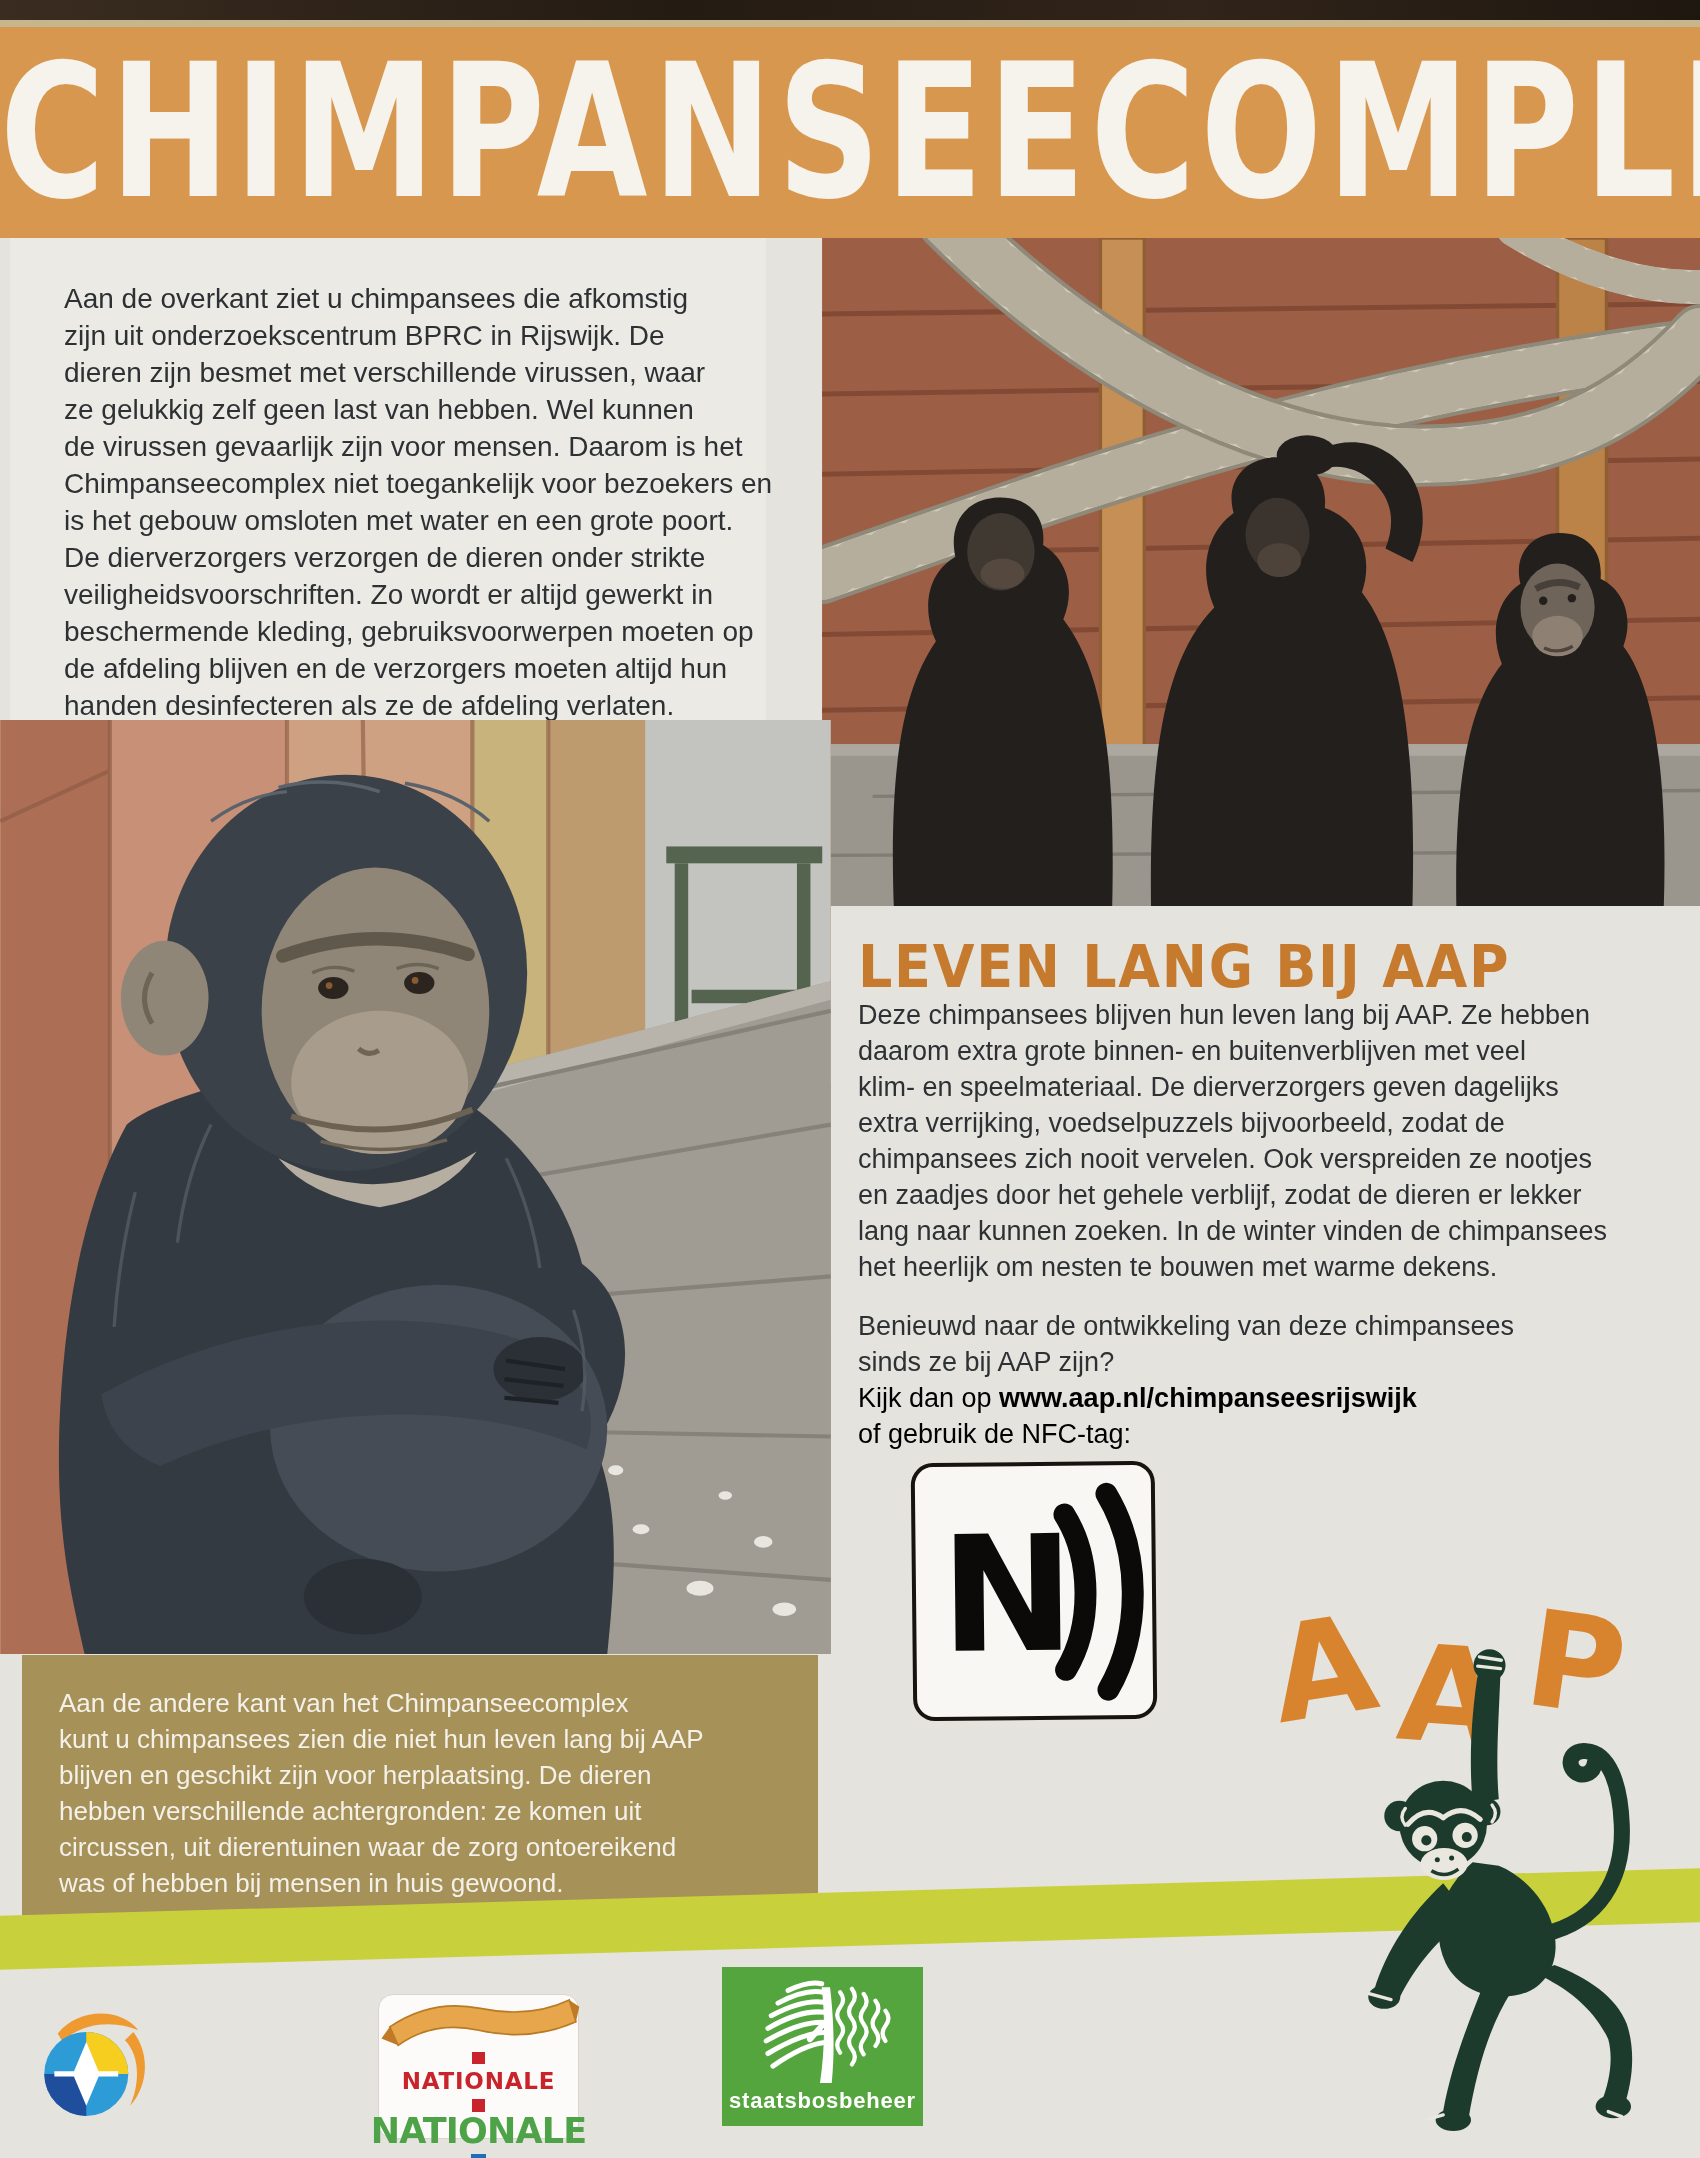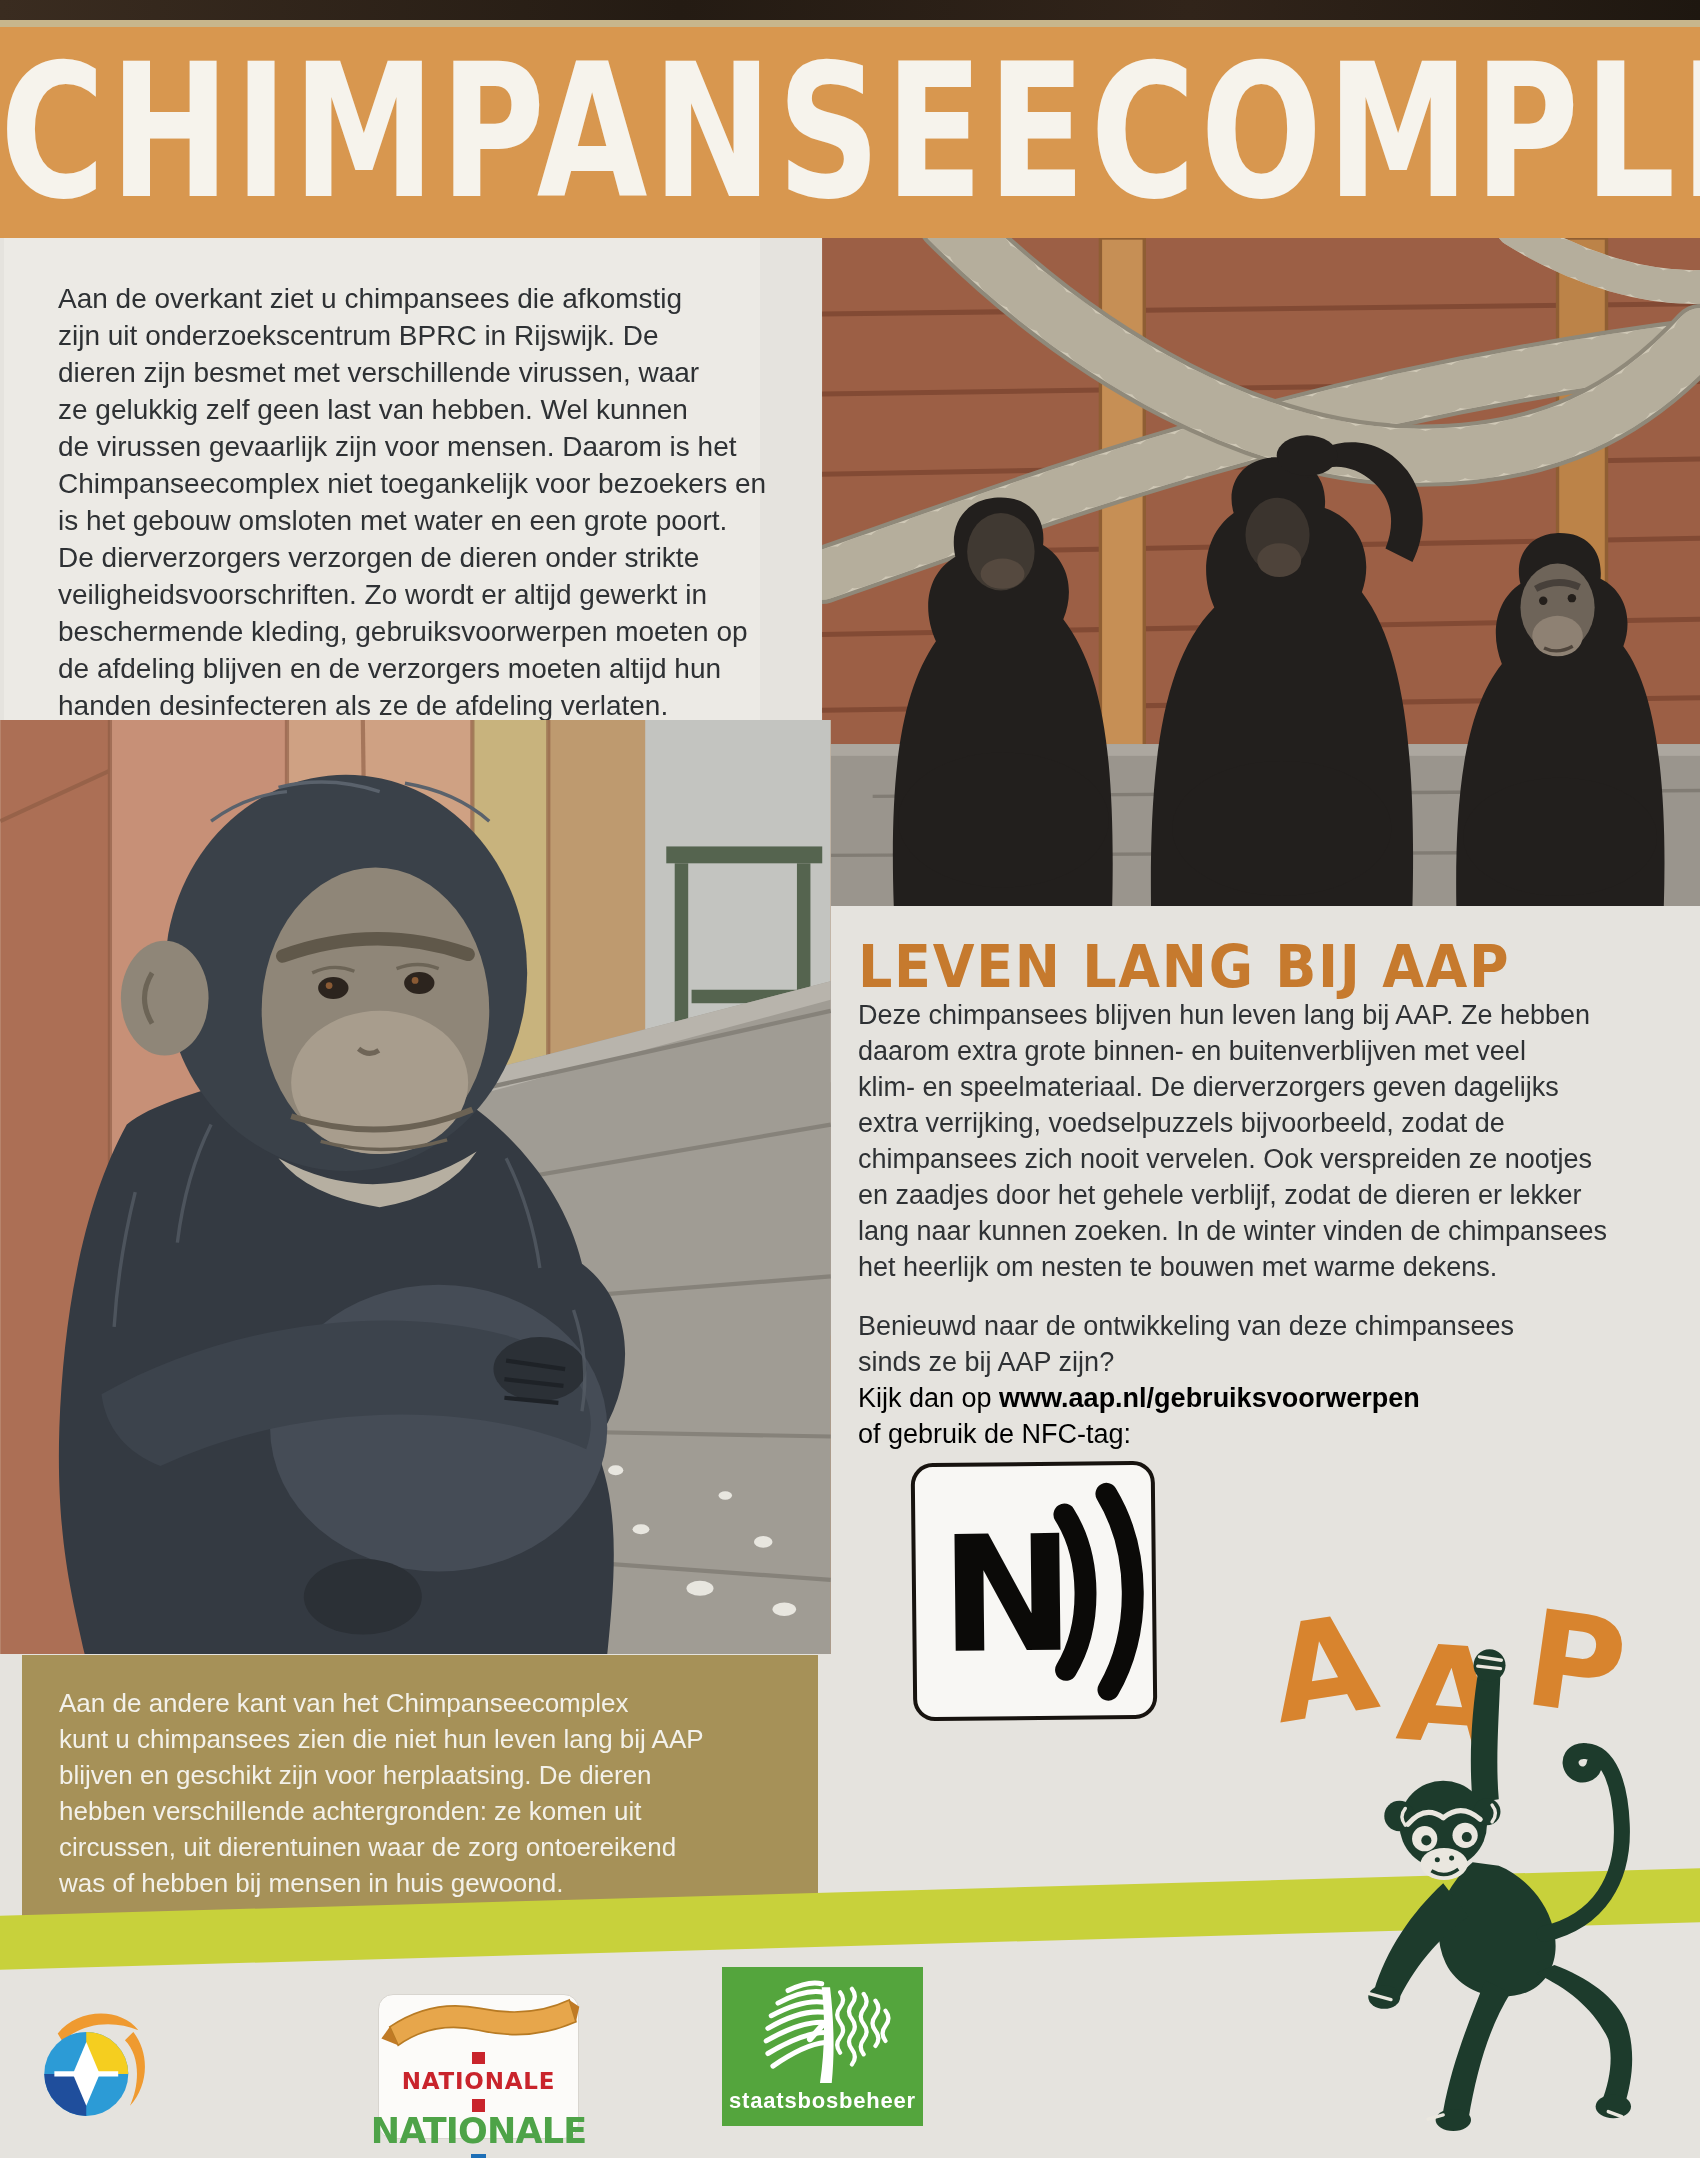--- a/index.html
+++ b/index.html
@@ -12,21 +12,21 @@
     background:linear-gradient(90deg,#3A2C20,#241B13 40%,#31241A 70%,#1E1710);z-index:5;}
   .frame-edge{left:0;top:20px;width:1701px;height:6.7px;background:#C7B68C;z-index:5;}
 
   
   .banner{left:0;top:25px;width:1701px;height:213px;background:var(--banner,#D8974F);z-index:4;}
   .banner h1{margin:0;height:213px;line-height:213px;text-align:center;
     font-family:"DejaVu Sans",sans-serif;font-weight:800;font-size:143px;letter-spacing:5px;
     color:#F6F3EC;transform:scaleY(1.30);transform-origin:center;}
 
   
-  .intro-panel{left:4px;top:238px;width:756px;height:484px;background:#ECEAE5;z-index:1;}
+  .intro-panel{left:10px;top:238px;width:756px;height:484px;background:#ECEAE5;z-index:1;}
   .prose{white-space:pre-line;color:var(--text,#2E3134);}
   .intro-text{left:54px;top:42px;width:759px;font-size:28px;line-height:37px;}
 
   
   .section-heading{left:858px;top:933px;font-family:"DejaVu Sans",sans-serif;font-weight:800;
     font-size:54px;letter-spacing:1.7px;color:var(--heading,#C67A2E);transform:scaleY(1.08);
     transform-origin:left top;z-index:2;}
   .right-col{left:858px;top:997px;width:852px;font-size:27px;line-height:36px;z-index:2;}
   .cta{margin-top:23px;}
   .bold{font-weight:bold;}
@@ -269,21 +269,21 @@
 daarom extra grote binnen- en buitenverblijven met veel
 klim- en speelmateriaal. De dierverzorgers geven dagelijks
 extra verrijking, voedselpuzzels bijvoorbeeld, zodat de
 chimpansees zich nooit vervelen. Ook verspreiden ze nootjes
 en zaadjes door het gehele verblijf, zodat de dieren er lekker
 lang naar kunnen zoeken. In de winter vinden de chimpansees
 het heerlijk om nesten te bouwen met warme dekens.</div>
     <div class="prose cta">Benieuwd naar de ontwikkeling van deze chimpansees
 sinds ze bij AAP zijn?</div>
     <div>
-      <span>Kijk dan op </span><span class="bold">www.aap.nl/gebruiksvoorwerpen</span>
+      <span>Kijk dan op </span><span class="bold">www.aap.nl/chimpanseesrijswijk</span>
     </div>
     <div>of gebruik de NFC-tag:</div>
   </div>
 
   <div class="abs tan-block">
     <div class="prose">Aan de andere kant van het Chimpanseecomplex
 kunt u chimpansees zien die niet hun leven lang bij AAP
 blijven en geschikt zijn voor herplaatsing. De dieren
 hebben verschillende achtergronden: ze komen uit
 circussen, uit dierentuinen waar de zorg ontoereikend

